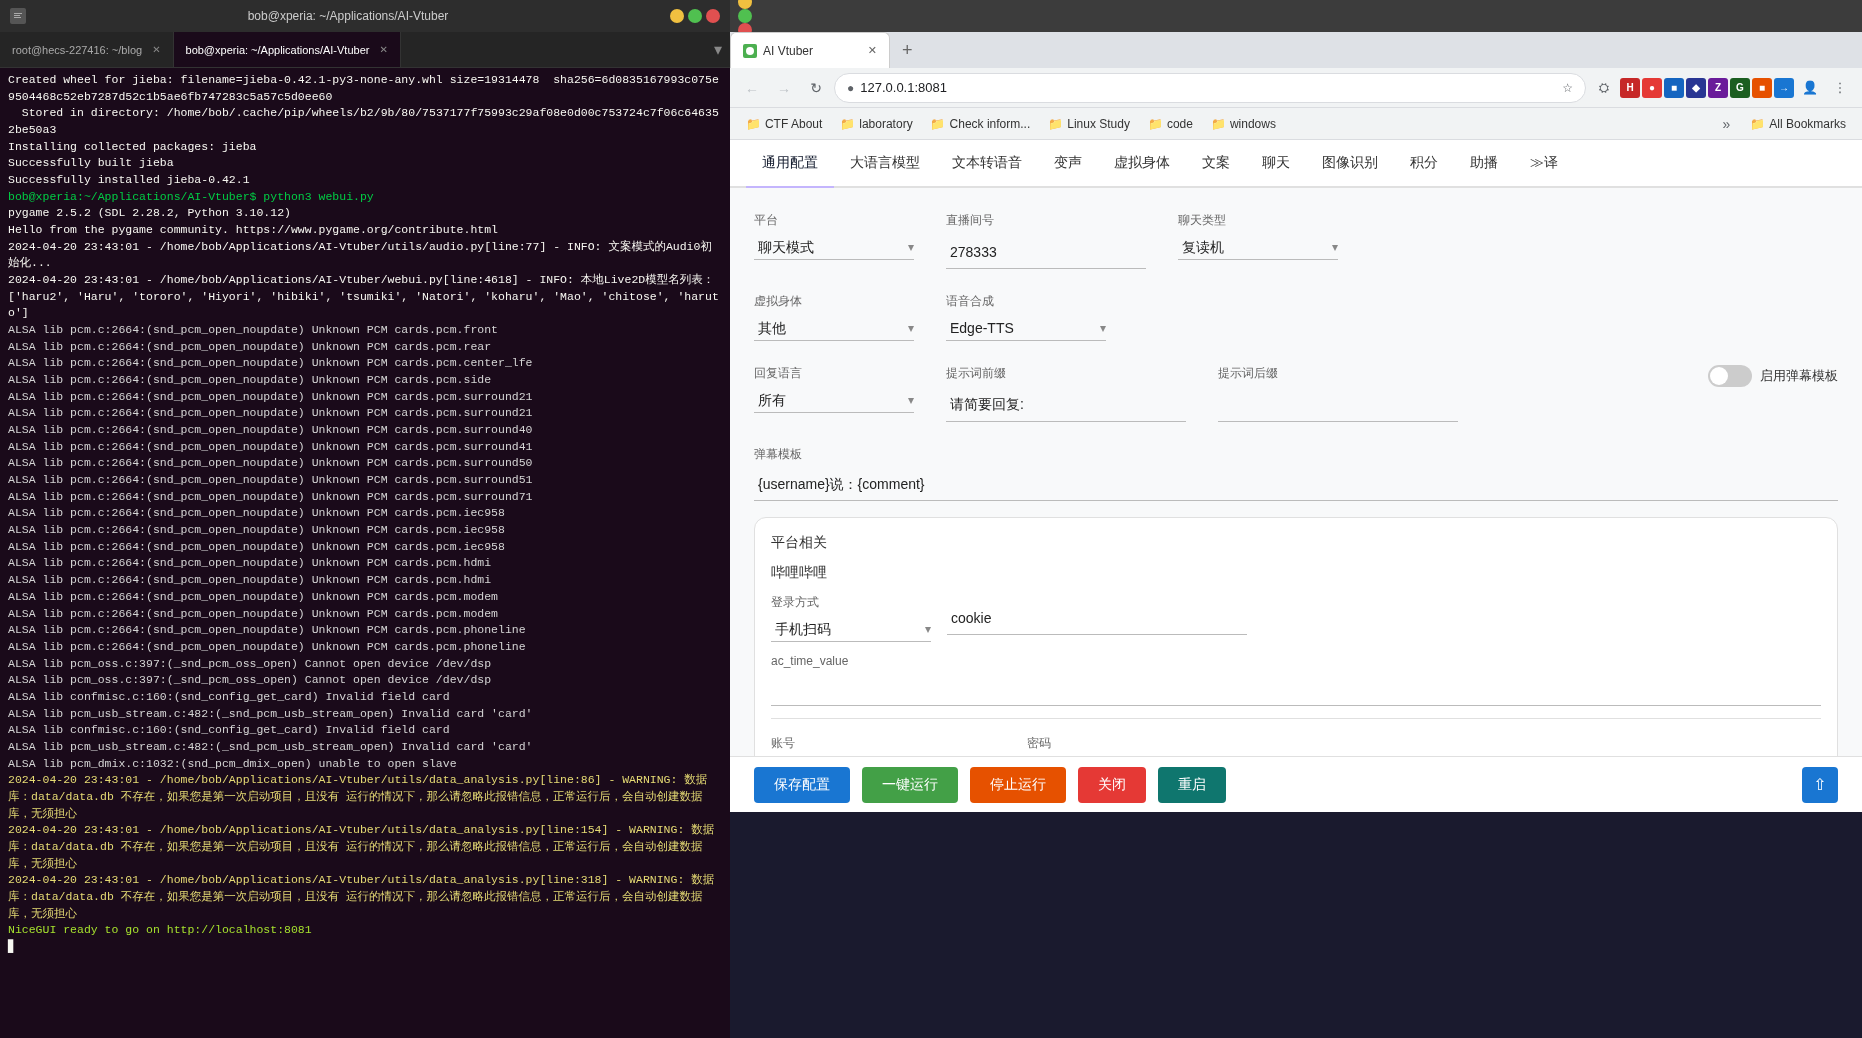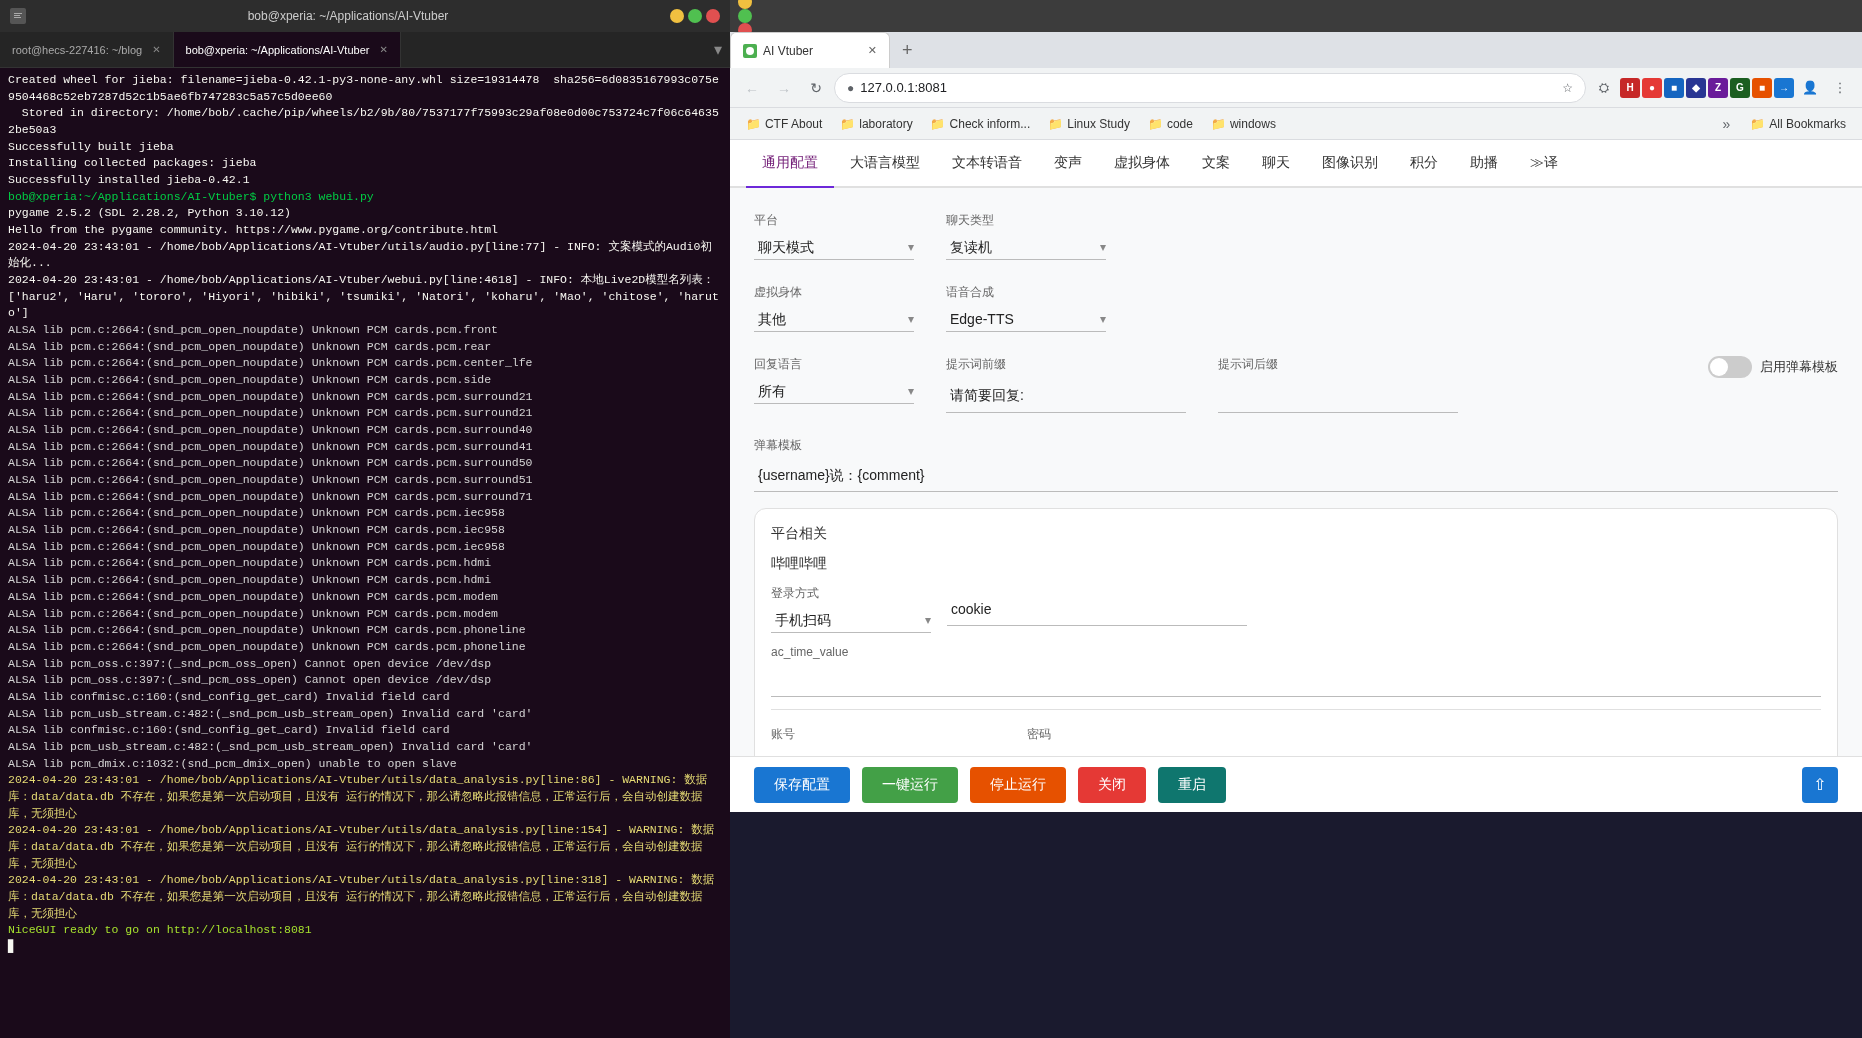--- a/index.html
+++ b/index.html
@@ -200,22 +200,22 @@
       display: flex;
       align-items: center;
       font-size: 14px;
       color: #333;
       cursor: pointer;
       border-bottom: 2px solid transparent;
       margin-bottom: -2px;
       white-space: nowrap;
     }
     .app-nav-item.active {
-      color: #701a75;
-      border-bottom: 2px solid #6d28d9;
+      color: #0f172a;
+      border-bottom: 2px solid #c4b5fd;
     }
 
     
     .app-main {
       flex: 1;
       overflow-y: auto;
       padding: 24px;
       background: #f8f9fa;
     }
 
@@ -452,22 +452,22 @@
     <div class="terminal-tab active">
       <span>bob@xperia: ~/Applications/AI-Vtuber</span>
       <span class="terminal-tab-close">✕</span>
     </div>
     <div class="terminal-tab-arrow">▾</div>
   </div>
 
   <div class="terminal-body" id="terminal-output">
   <div class="terminal-line white">Created wheel for jieba: filename=jieba-0.42.1-py3-none-any.whl size=19314478  sha256=6d0835167993c075e9504468c52eb7287d52c1b5ae6fb747283c5a57c5d0ee60</div>
       <div class="terminal-line white">  Stored in directory: /home/bob/.cache/pip/wheels/b2/9b/80/7537177f75993c29af08e0d00c753724c7f06c646352be50a3</div>
+      <div class="terminal-line white">Installing collected packages: jieba</div>
       <div class="terminal-line white">Successfully built jieba</div>
-      <div class="terminal-line white">Installing collected packages: jieba</div>
       <div class="terminal-line white">Successfully installed jieba-0.42.1</div>
       <div class="terminal-line prompt">bob@xperia:~/Applications/AI-Vtuber$ python3 webui.py</div>
       <div class="terminal-line white">pygame 2.5.2 (SDL 2.28.2, Python 3.10.12)</div>
       <div class="terminal-line white">Hello from the pygame community. https://www.pygame.org/contribute.html</div>
       <div class="terminal-line white">2024-04-20 23:43:01 - /home/bob/Applications/AI-Vtuber/utils/audio.py[line:77] - INFO: 文案模式的Audi0初始化...</div>
       <div class="terminal-line white">2024-04-20 23:43:01 - /home/bob/Applications/AI-Vtuber/webui.py[line:4618] - INFO: 本地Live2D模型名列表：['haru2', 'Haru', 'tororo', 'Hiyori', 'hibiki', 'tsumiki', 'Natori', 'koharu', 'Mao', 'chitose', 'haruto']</div>
       <div class="terminal-line alsa">ALSA lib pcm.c:2664:(snd_pcm_open_noupdate) Unknown PCM cards.pcm.front</div>
       <div class="terminal-line alsa">ALSA lib pcm.c:2664:(snd_pcm_open_noupdate) Unknown PCM cards.pcm.rear</div>
       <div class="terminal-line alsa">ALSA lib pcm.c:2664:(snd_pcm_open_noupdate) Unknown PCM cards.pcm.center_lfe</div>
       <div class="terminal-line alsa">ALSA lib pcm.c:2664:(snd_pcm_open_noupdate) Unknown PCM cards.pcm.side</div>
@@ -627,20 +627,24 @@
         <div class="form-field">
           <div class="form-label">平台</div>
           <div class="form-select-wrapper">
             <select class="form-select">
               <option>聊天模式</option>
             </select>
             <span class="select-arrow">▾</span>
           </div>
         </div>
         <div class="form-field">
+          <div class="form-label">直播间号</div>
+          <input class="form-input" value="278333" style="">
+        </div>
+        <div class="form-field">
           <div class="form-label">聊天类型</div>
           <div class="form-select-wrapper">
             <select class="form-select">
               <option>复读机</option>
             </select>
             <span class="select-arrow">▾</span>
           </div>
         </div>
       </div>
 

